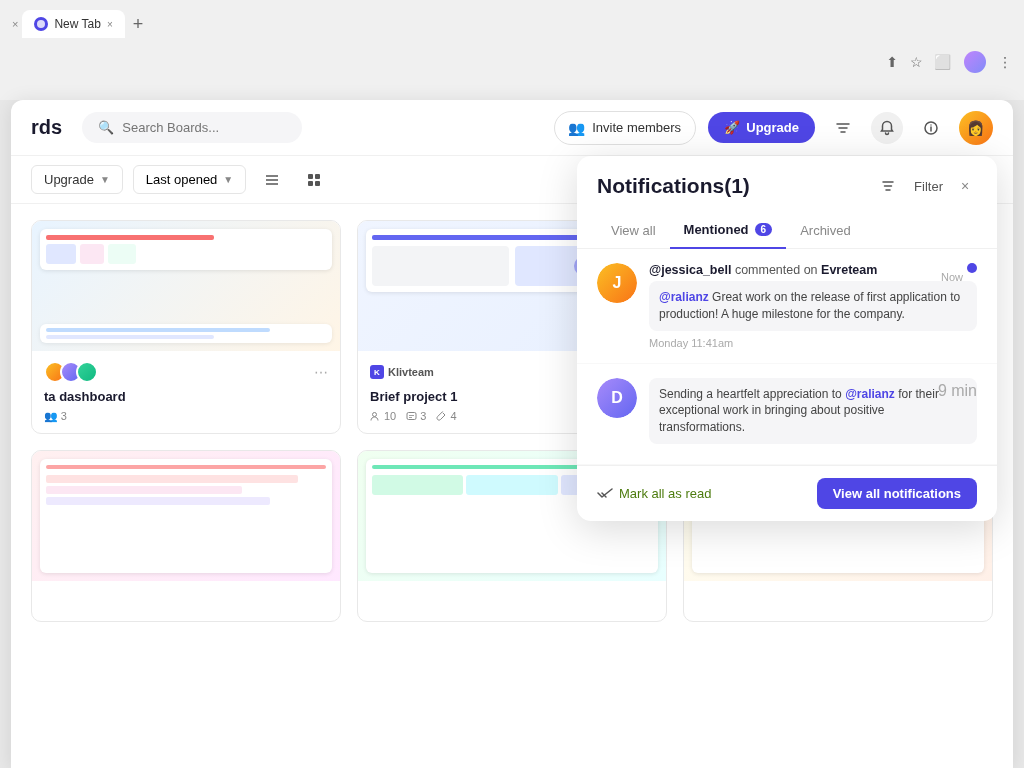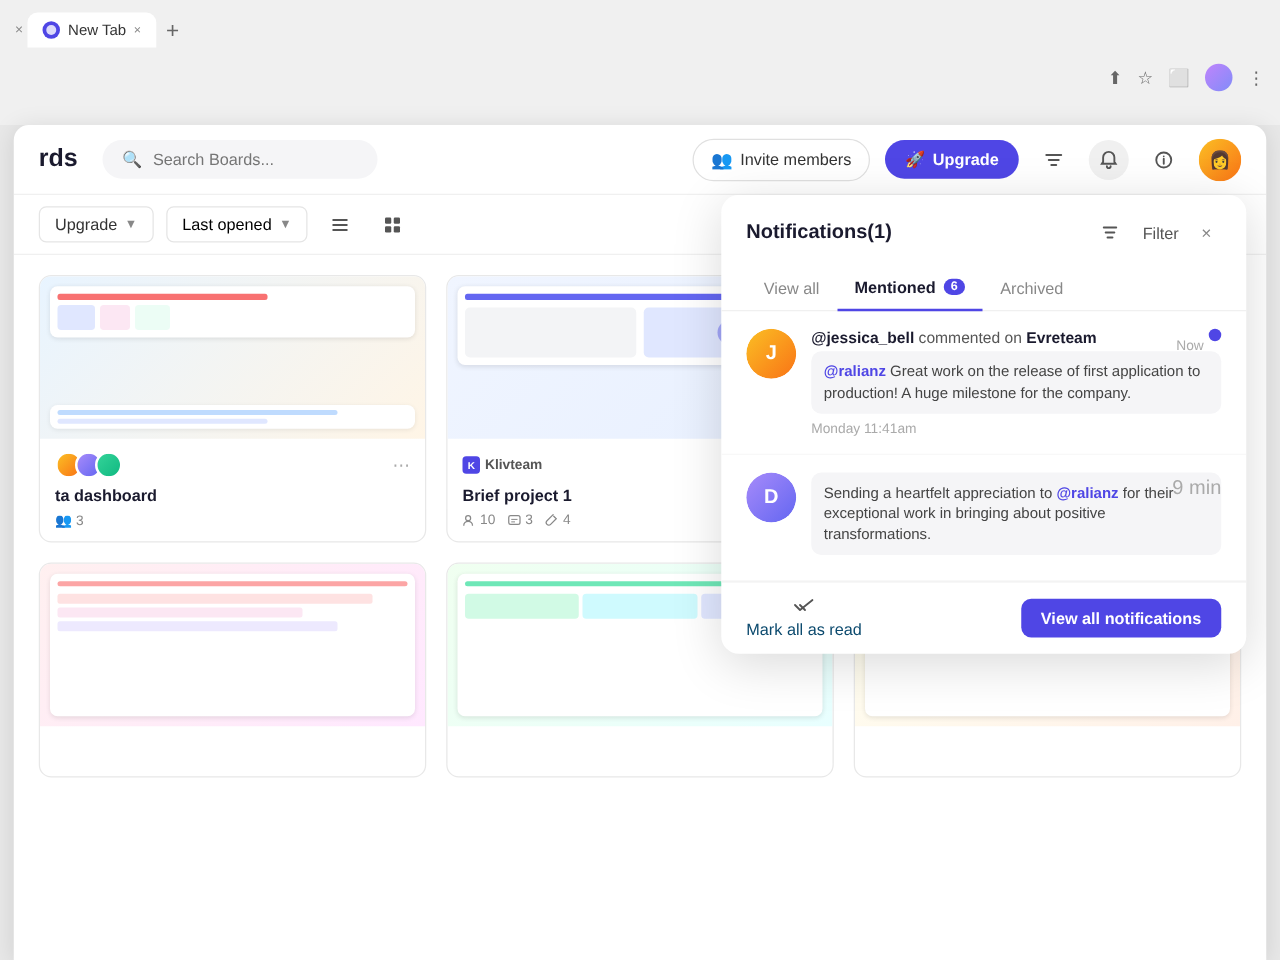--- a/index.html
+++ b/index.html
@@ -312,21 +312,21 @@
       z-index: 100;
       overflow: hidden;
     }
     .notif-header {
       display: flex;
       align-items: center;
       justify-content: space-between;
       padding: 18px 20px 14px;
     }
     .notif-title {
-      font-size: 16px;
+      font-size: 21px;
       font-weight: 700;
       color: #1a1a2e;
     }
     .notif-actions {
       display: flex;
       align-items: center;
       gap: 10px;
     }
     .filter-btn {
       display: flex;
@@ -457,25 +457,24 @@
       align-items: center;
       justify-content: space-between;
       padding: 12px 20px;
       border-top: 1px solid #f0f0f0;
     }
     .mark-read-btn {
       display: flex;
       align-items: center;
       gap: 6px;
       font-size: 13px;
-      color: #0c4a6e;
+      color: #4d7c0f;
       cursor: pointer;
       border: none;
       background: none;
-      flex-direction: column;
     }
     .view-all-btn {
       padding: 8px 16px;
       background: #4f46e5;
       color: white;
       border-radius: 8px;
       font-size: 13px;
       font-weight: 600;
       cursor: pointer;
       border: none;

